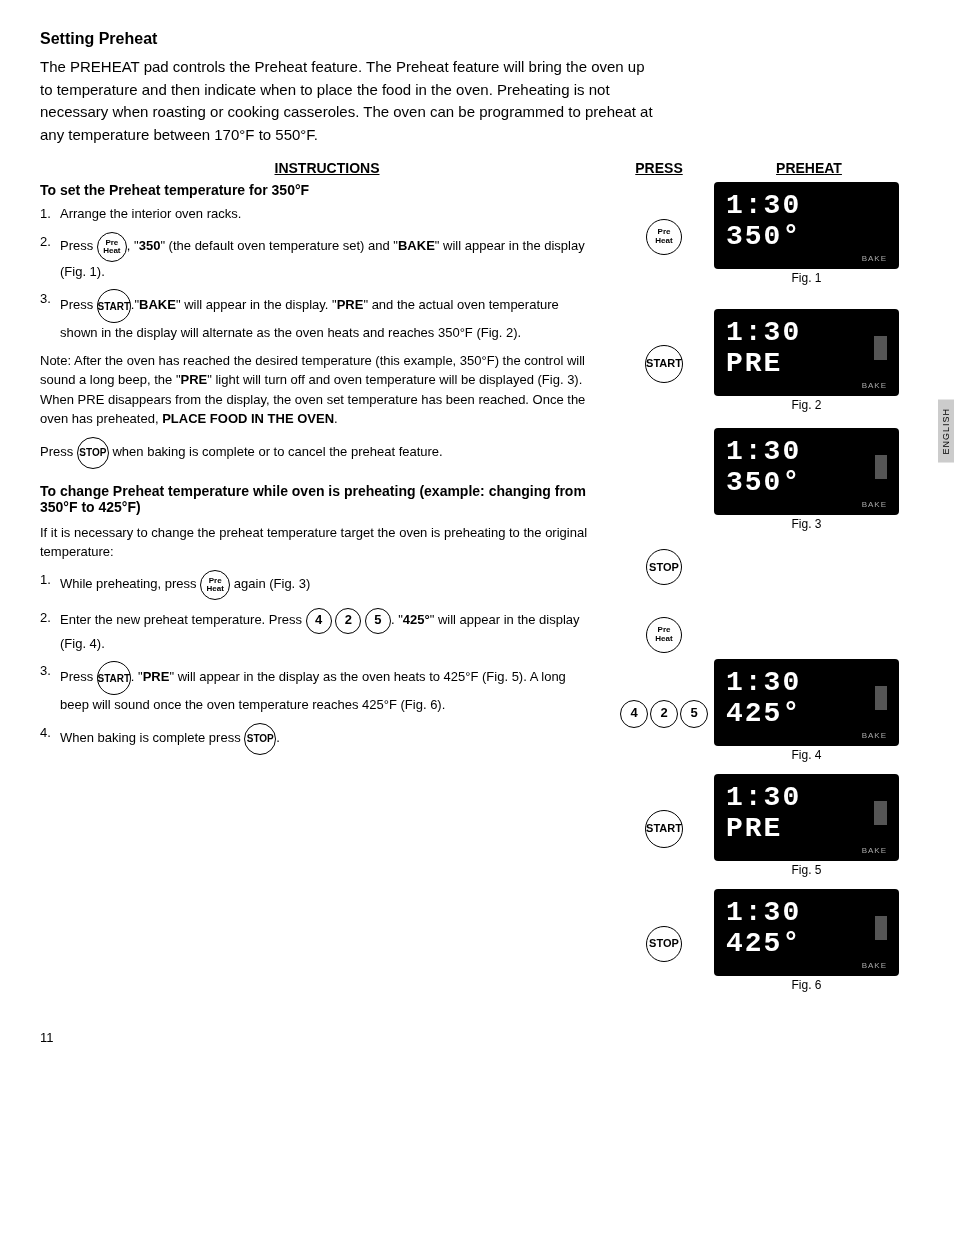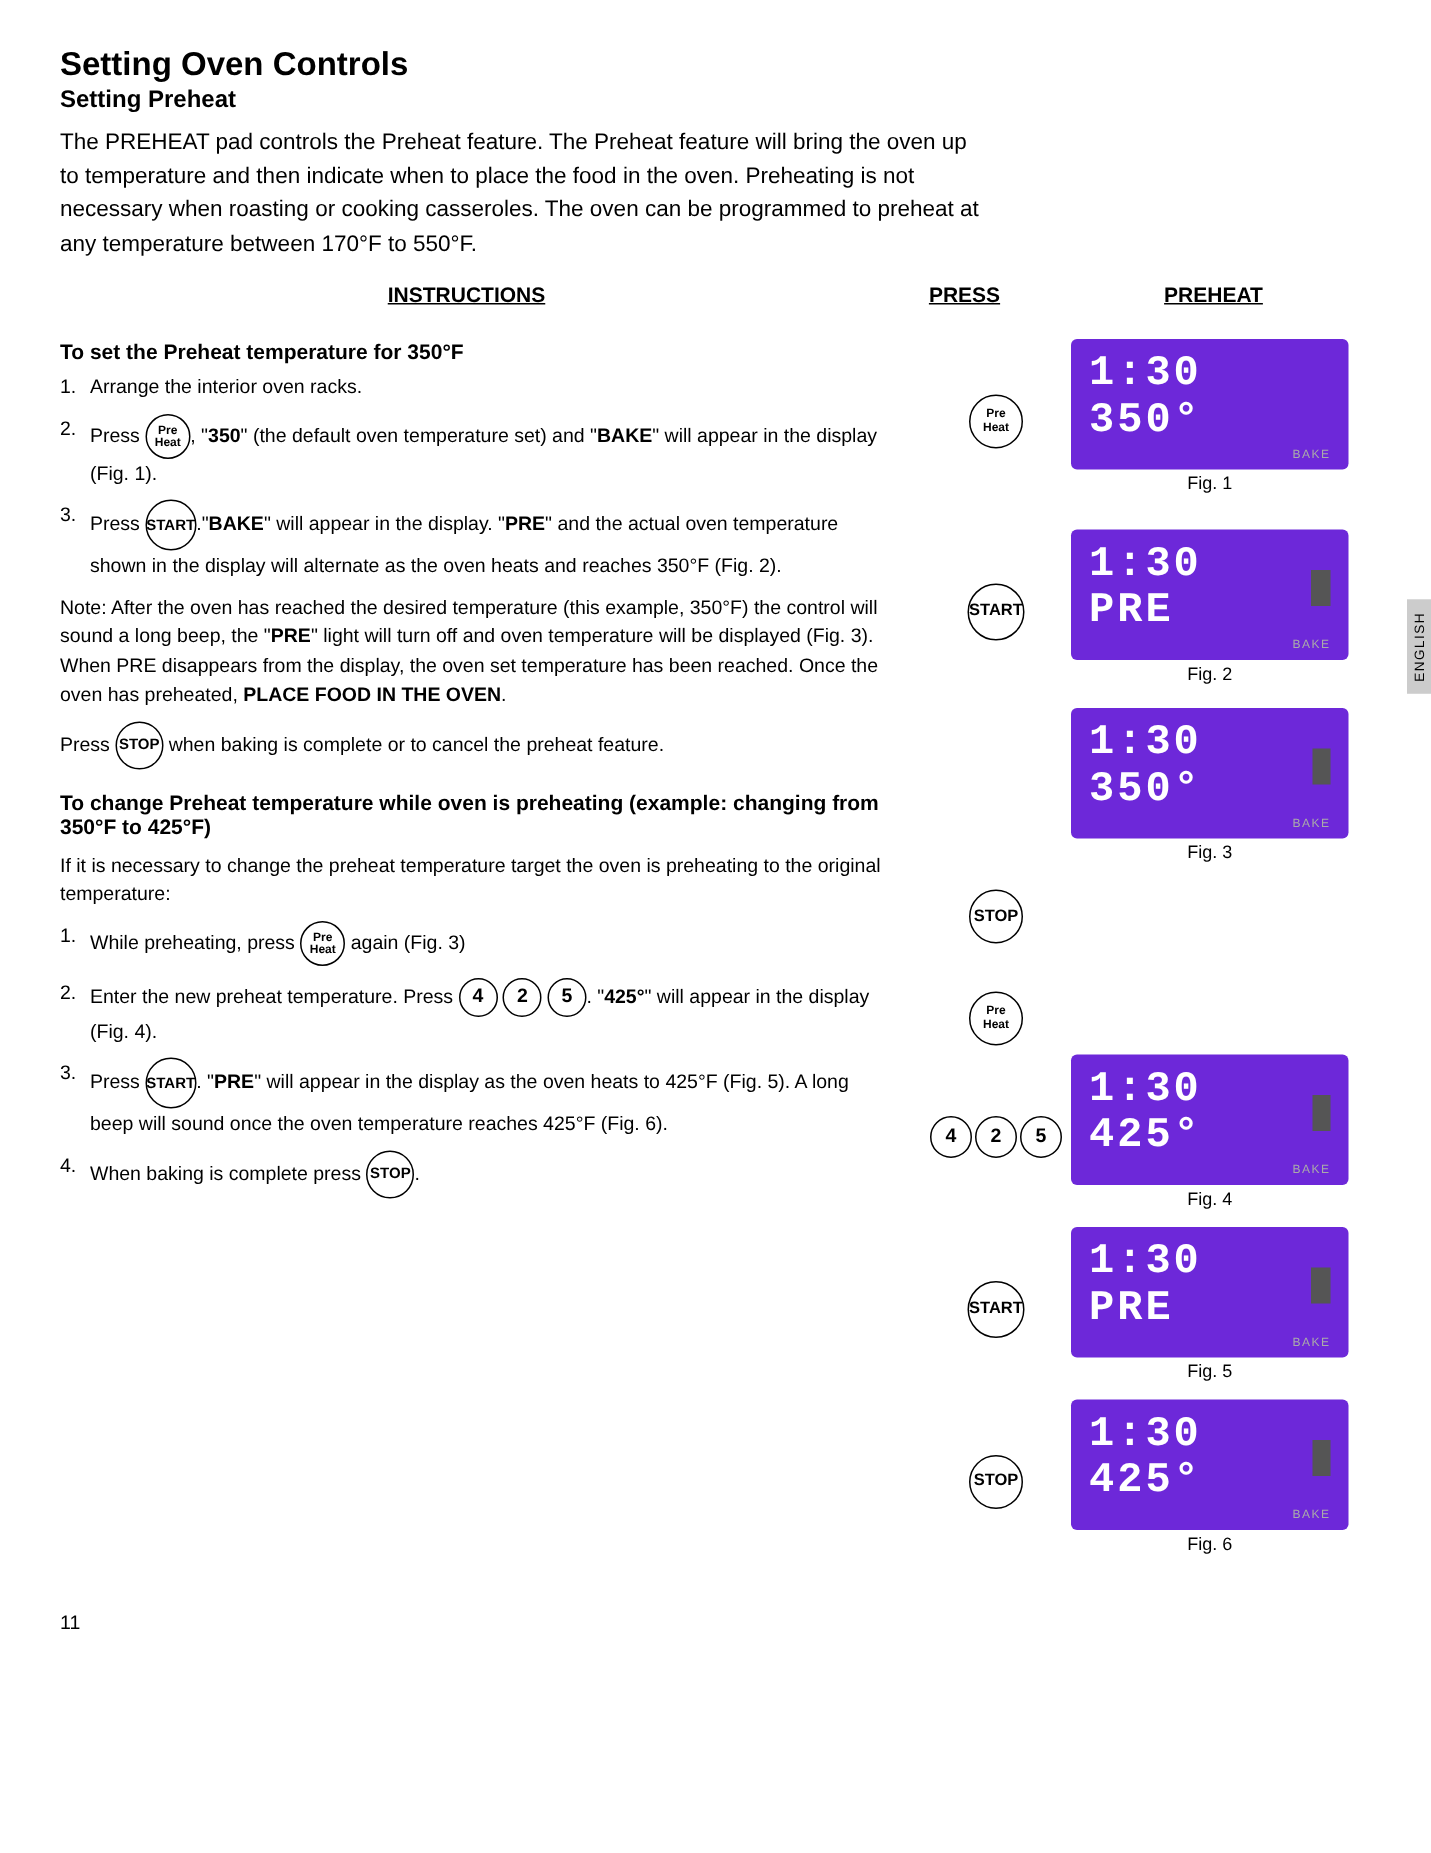--- a/index.html
+++ b/index.html
@@ -90,21 +90,21 @@
 
     .btn-digit {
       width: 28px;
       height: 28px;
       font-size: 13px;
       font-weight: bold;
     }
 
     
     .oven-display {
-      background: #6d28d9;
+      background: #000000;
       color: #fff;
       border-radius: 4px;
       padding: 8px 12px 6px 12px;
       width: 185px;
       margin-bottom: 2px;
       position: relative;
     }
 
     .oven-display-digits {
       font-family: 'Courier New', monospace;
@@ -171,26 +171,25 @@
       flex: 1;
       padding-right: 10px;
     }
   </style>
 </head>
 <body>
 
 <div>
 
   <div>
-    <h1>Setting Oven Controls</h1>
     <h2>Setting Preheat</h2>
     <p class="intro-text">The PREHEAT pad controls the Preheat feature. The Preheat feature will bring the oven up to temperature and then indicate when to place the food in the oven. Preheating is not necessary when roasting or cooking casseroles. The oven can be programmed to preheat at any temperature between 170°F to 550°F.</p>
   </div>
 
-  <div style="display:flex; margin-bottom:22px;gap:16px;">
+  <div style="display:flex; margin-bottom:6px;">
     <div style="flex:1; text-align:center;">
       <span style="font-weight:bold; text-decoration:underline; font-size:14px;">INSTRUCTIONS</span>
     </div>
     <div style="width:90px; text-align:center;">
       <span style="font-weight:bold; text-decoration:underline; font-size:14px;">PRESS</span>
     </div>
     <div style="width:210px; text-align:center;">
       <span style="font-weight:bold; text-decoration:underline; font-size:14px;">PREHEAT</span>
     </div>
   </div>

